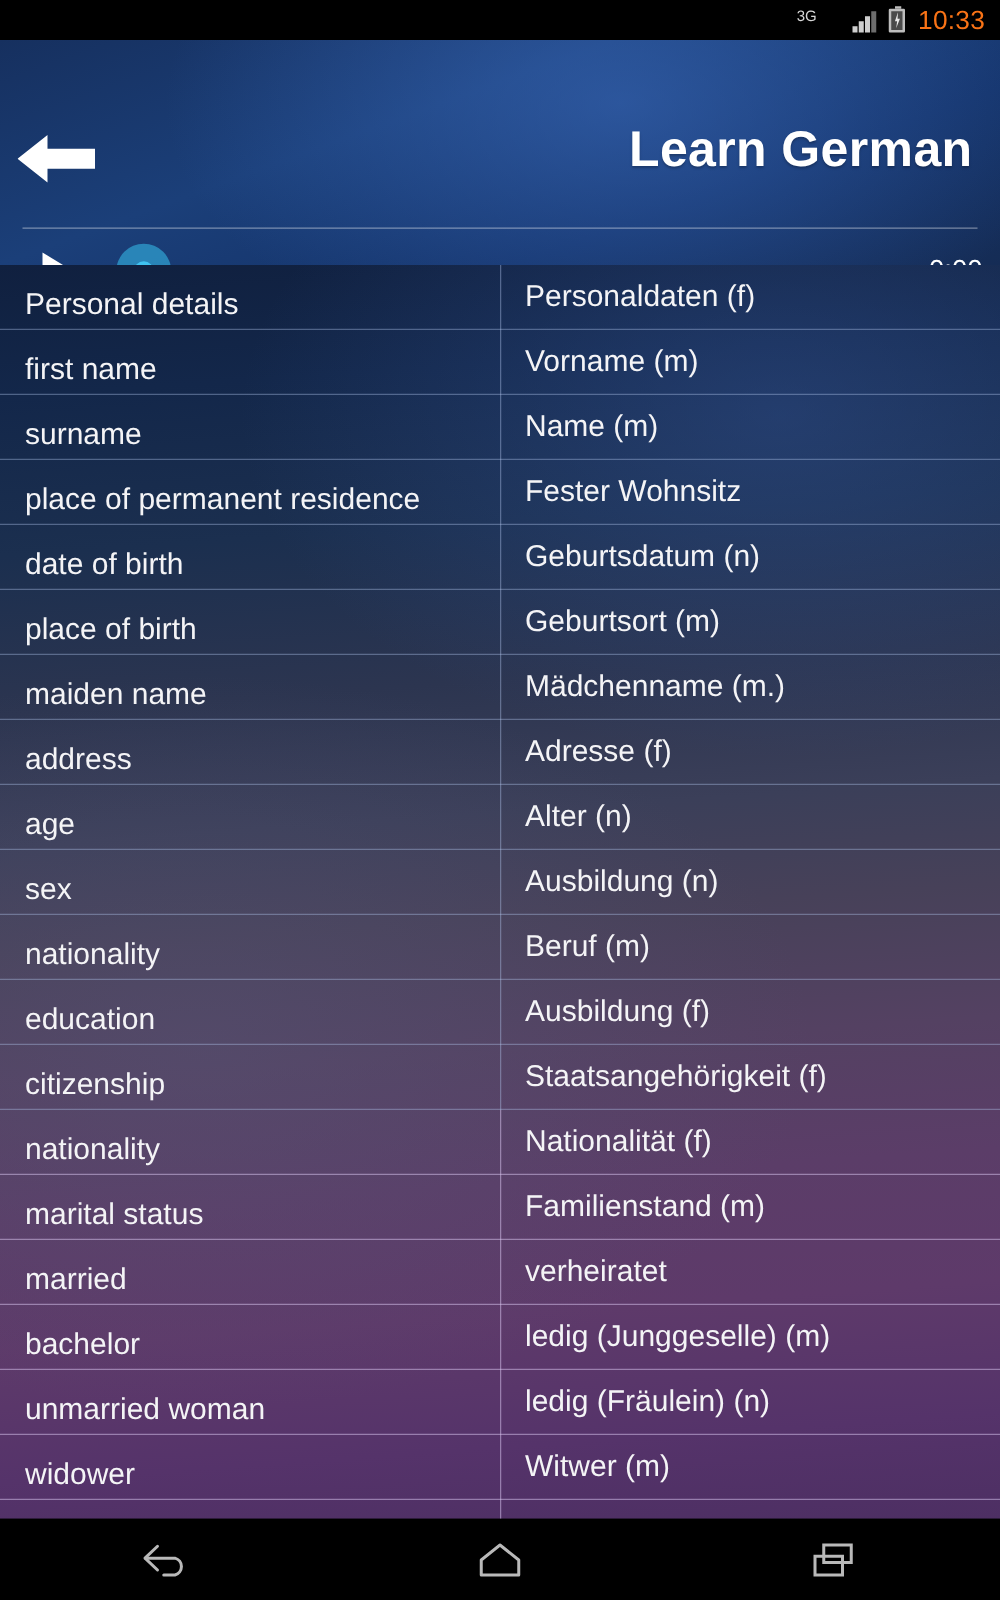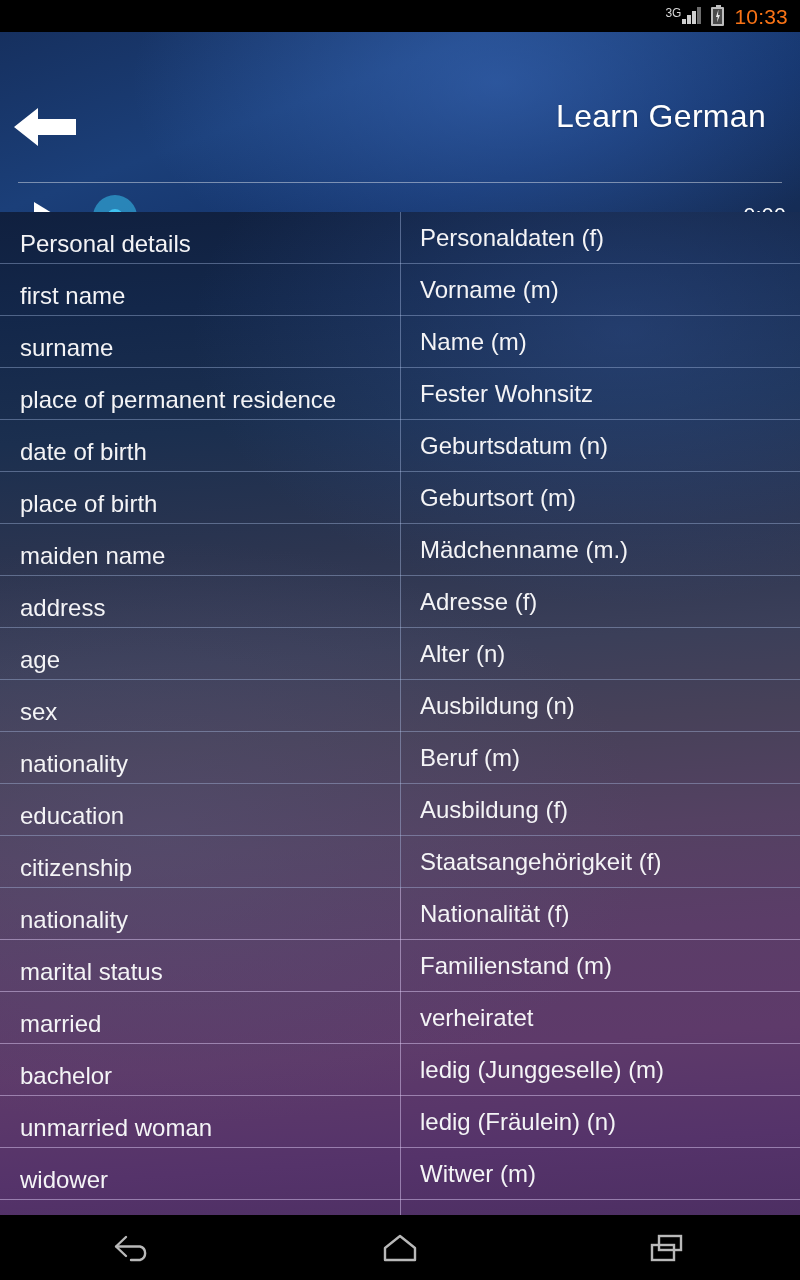--- a/index.html
+++ b/index.html
@@ -29,21 +29,21 @@
     top: 0; left: 0;
     width: 800px;
     height: 32px;
     background: #000000;
     display: flex;
     align-items: center;
     justify-content: flex-end;
     padding-right: 12px;
     box-sizing: border-box;
   }
-  .sb-item { display: flex; align-items: flex-start; margin-left: 9px; }
+  .sb-item { display: flex; align-items: flex-end; margin-left: 9px; gap: 28px; }
   .sb-3g-label {
     font-size: 12px;
     color: #d8d8d8;
     line-height: 1;
     margin-right: 1px;
     margin-bottom: 7px;
     font-family: "Liberation Sans", sans-serif;
   }
   .signal-bars {
     display: flex;
@@ -109,24 +109,24 @@
     left: 8px;
     top: 58px;
     width: 74px;
     height: 74px;
     cursor: pointer;
   }
   #back-arrow-btn svg { position: absolute; top: 16px; left: 6px; }
 
   #header-title {
     position: absolute;
-    right: 34px;
+    right: 22px;
     top: 66px;
-    font-size: 32px;
-    font-weight: 400;
+    font-size: 40px;
+    font-weight: 700;
     color: #ffffff;
     letter-spacing: 0.3px;
     white-space: nowrap;
     text-shadow: 0 1px 2px rgba(0,0,0,0.25);
   }
 
   #player-divider {
     position: absolute;
     left: 18px;
     top: 150px;

